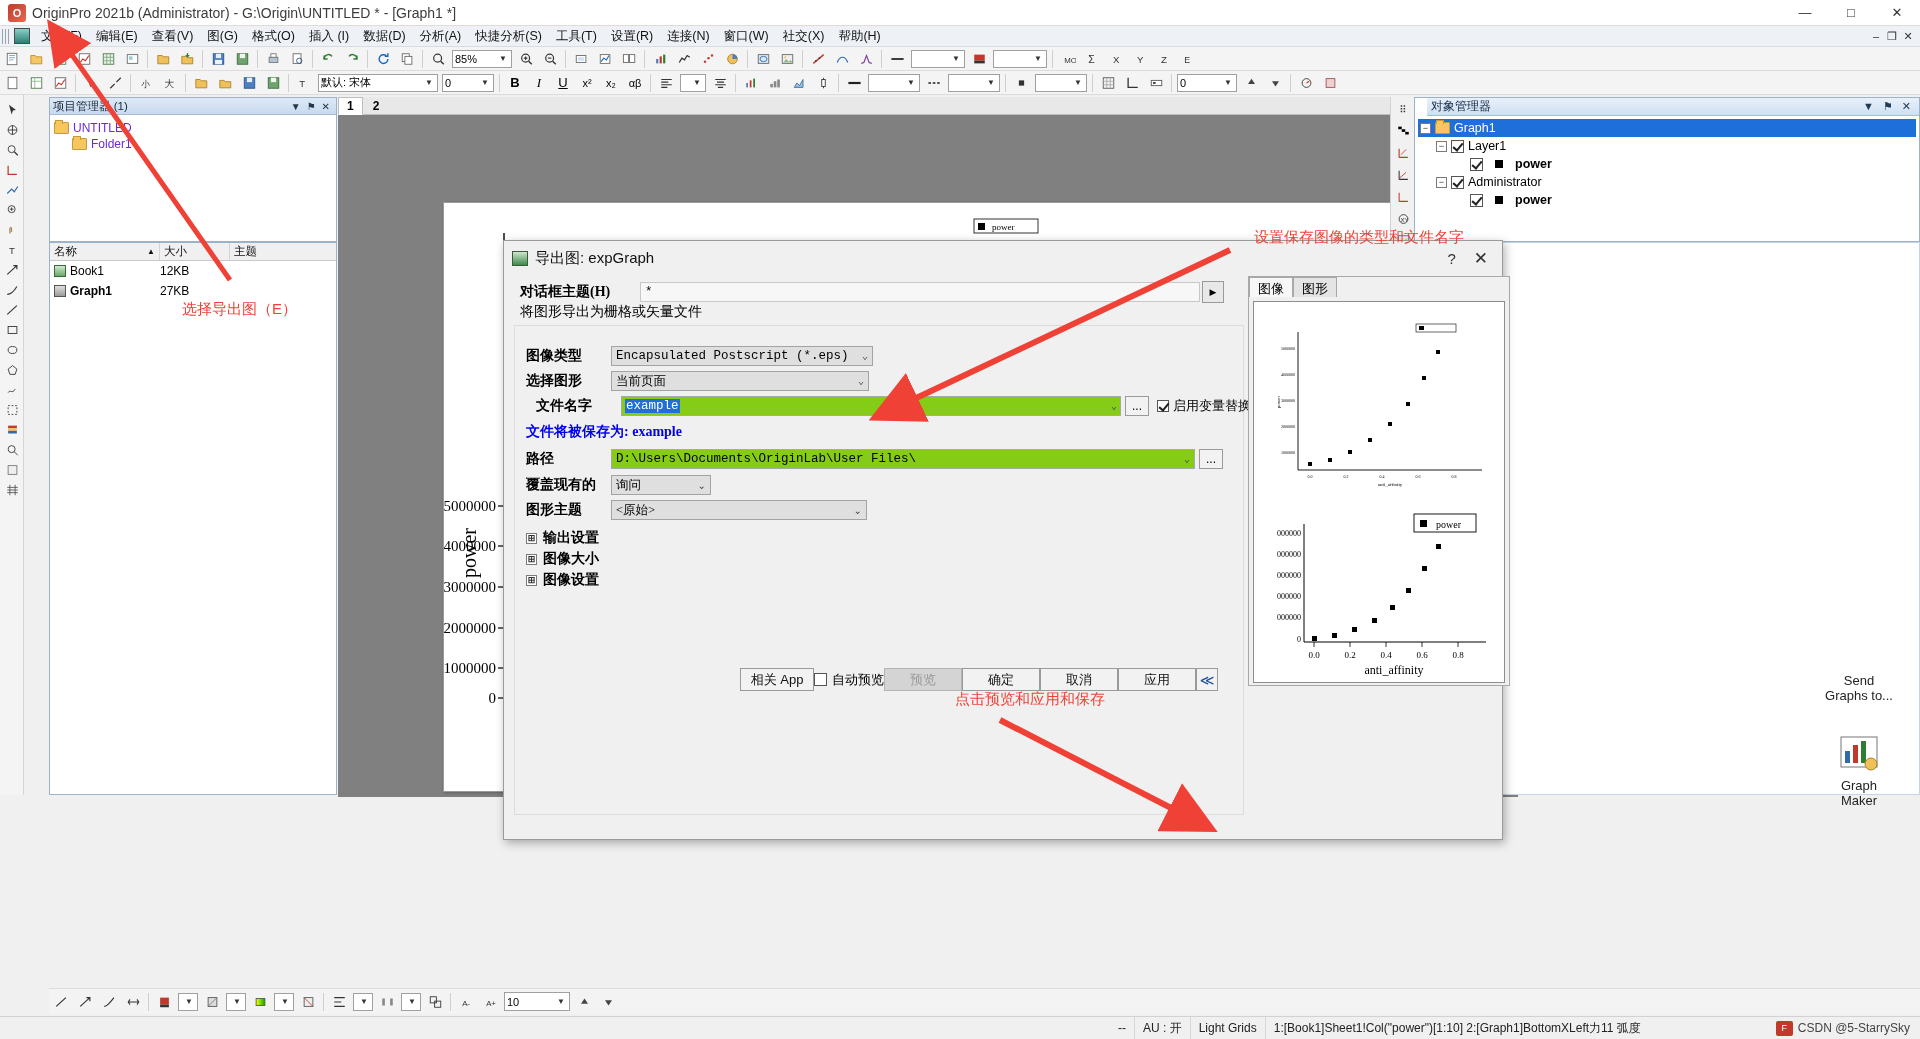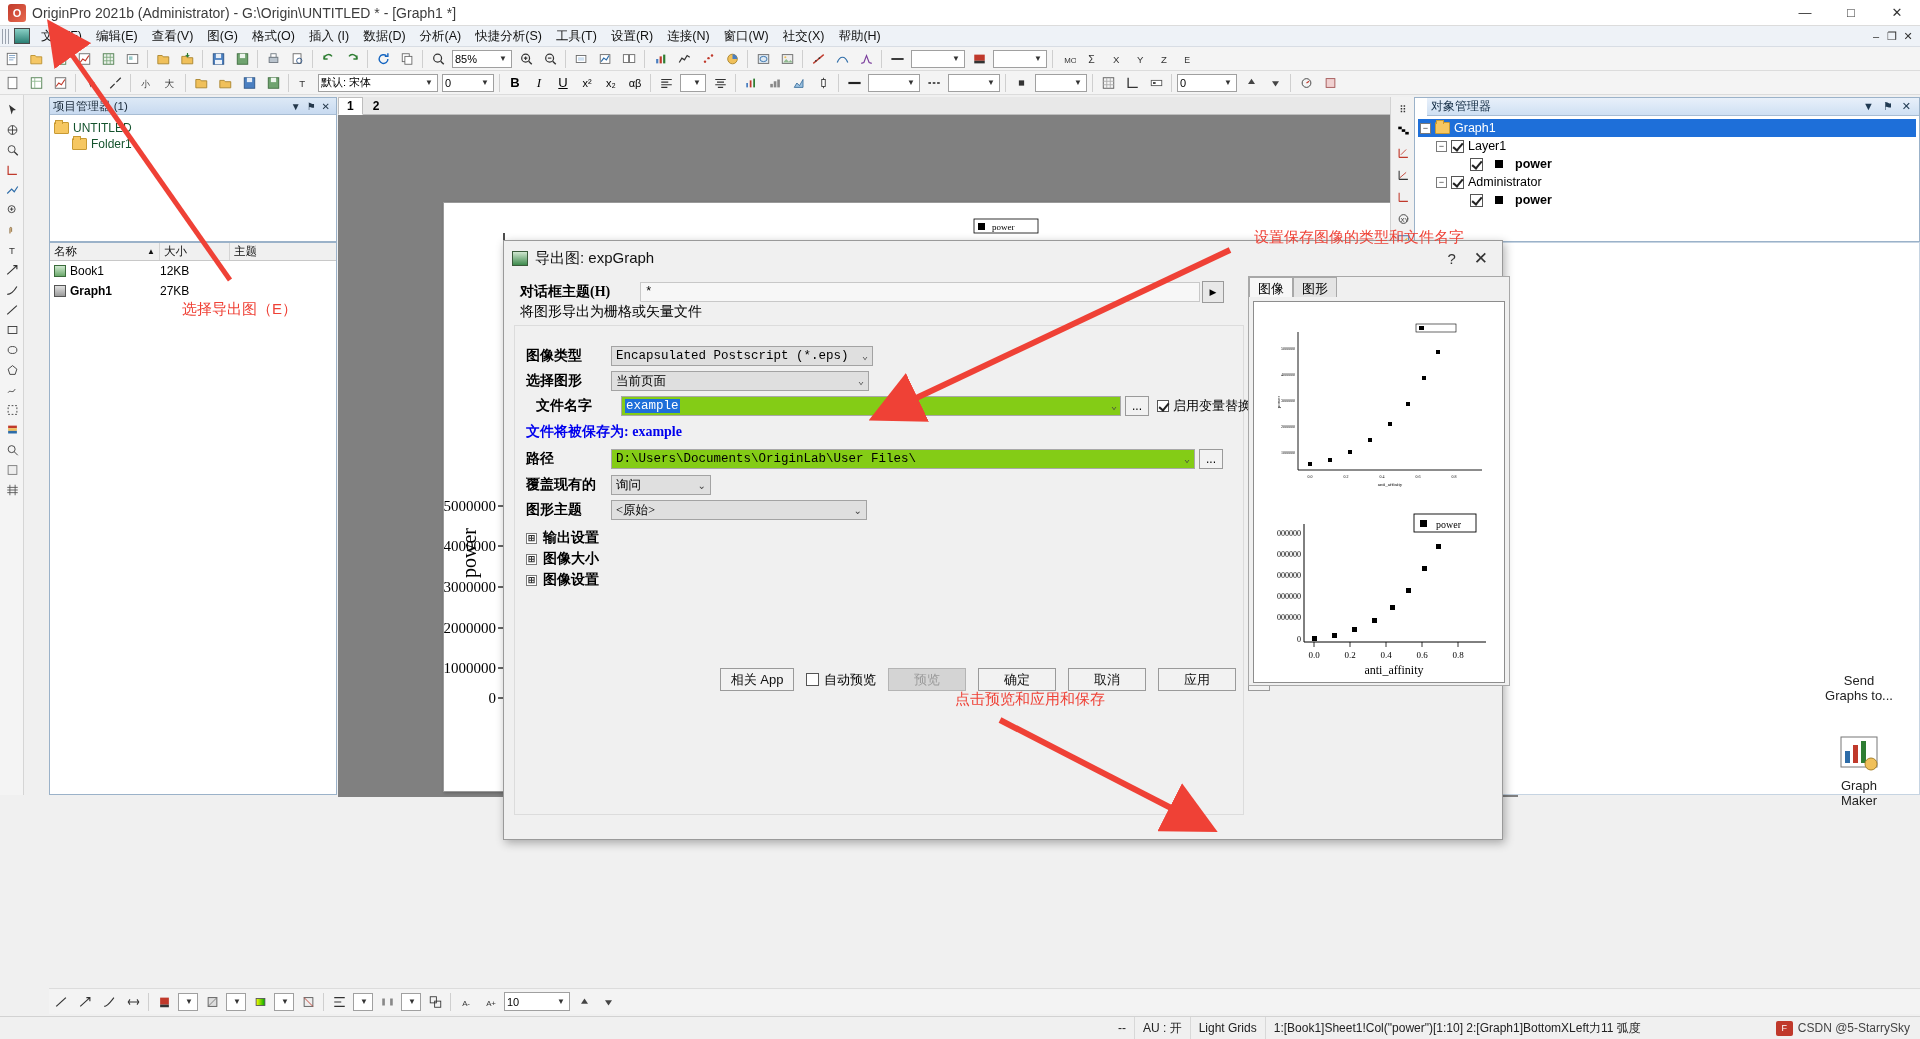--- a/index.html
+++ b/index.html
@@ -68,21 +68,21 @@
      font-size:10px;color:#333;border:1px solid transparent; }
 
   
   #pm{
     position:absolute;left:49px;top:97px;width:288px;height:145px;background:#fff;
     border:1px solid #9bb2c9;
   }
   #pmhdr{ height:17px;background:linear-gradient(#dde9f6,#c8daf0); display:flex;align-items:center;
      font-size:11.5px;color:#1a2a3a;padding:0 3px;border-bottom:1px solid #a8bdd4; }
   #pmhdr .sp{ margin-left:auto;display:flex;gap:6px;padding-right:3px;font-size:10px;color:#25384b; }
-  #pmtree{ padding:5px 4px;font-size:12px;color:#14532d; }
+  #pmtree{ padding:5px 4px;font-size:12px;color:#6d28d9; }
   .tnode{ display:flex;align-items:center;gap:4px;padding:1px 0; }
   .folder{ width:15px;height:12px;background:#f6c761;border:1px solid #c89a33;border-radius:1px;position:relative;}
   .folder:before{content:"";position:absolute;top:-3px;left:0;width:6px;height:3px;background:#f6c761;border:1px solid #c89a33;border-bottom:none;border-radius:1px 1px 0 0;}
 
   
   #fl{
     position:absolute;left:49px;top:242px;width:288px;height:553px;background:#fff;
     border:1px solid #9bb2c9; font-size:12px;
   }
   #flhdr{ display:flex;height:18px;background:#f0f0f0;border-bottom:1px solid #c8c8c8;font-size:11.5px; }
@@ -1067,21 +1067,21 @@
   </div>
   <div class="tnode2" style="position:absolute;left:22px;top:309px">
     <span class="expbox">⊞</span>
     <span>图像大小</span>
   </div>
   <div class="tnode2" style="position:absolute;left:22px;top:330px">
     <span class="expbox">⊞</span>
     <span>图像设置</span>
   </div>
 
-  <div style="position:absolute;left:216px;top:427px;display:flex;gap:12px">
+  <div style="position:absolute;left:236px;top:427px;display:flex;">
     <div class="dbtn" style="min-width:74px">相关 App</div>
     <div style="display:flex;align-items:center;gap:5px;font-size:13px">
       <span class="cbx" style="width:13px;height:13px"></span>
       <span>自动预览</span>
     </div>
     <div class="dbtn dis">预览</div>
     <div class="dbtn">确定</div>
     <div class="dbtn">取消</div>
     <div class="dbtn">应用</div>
     <div class="dbtn" style="min-width:22px;color:#1a4e9c;font-size:14px">≪</div>

